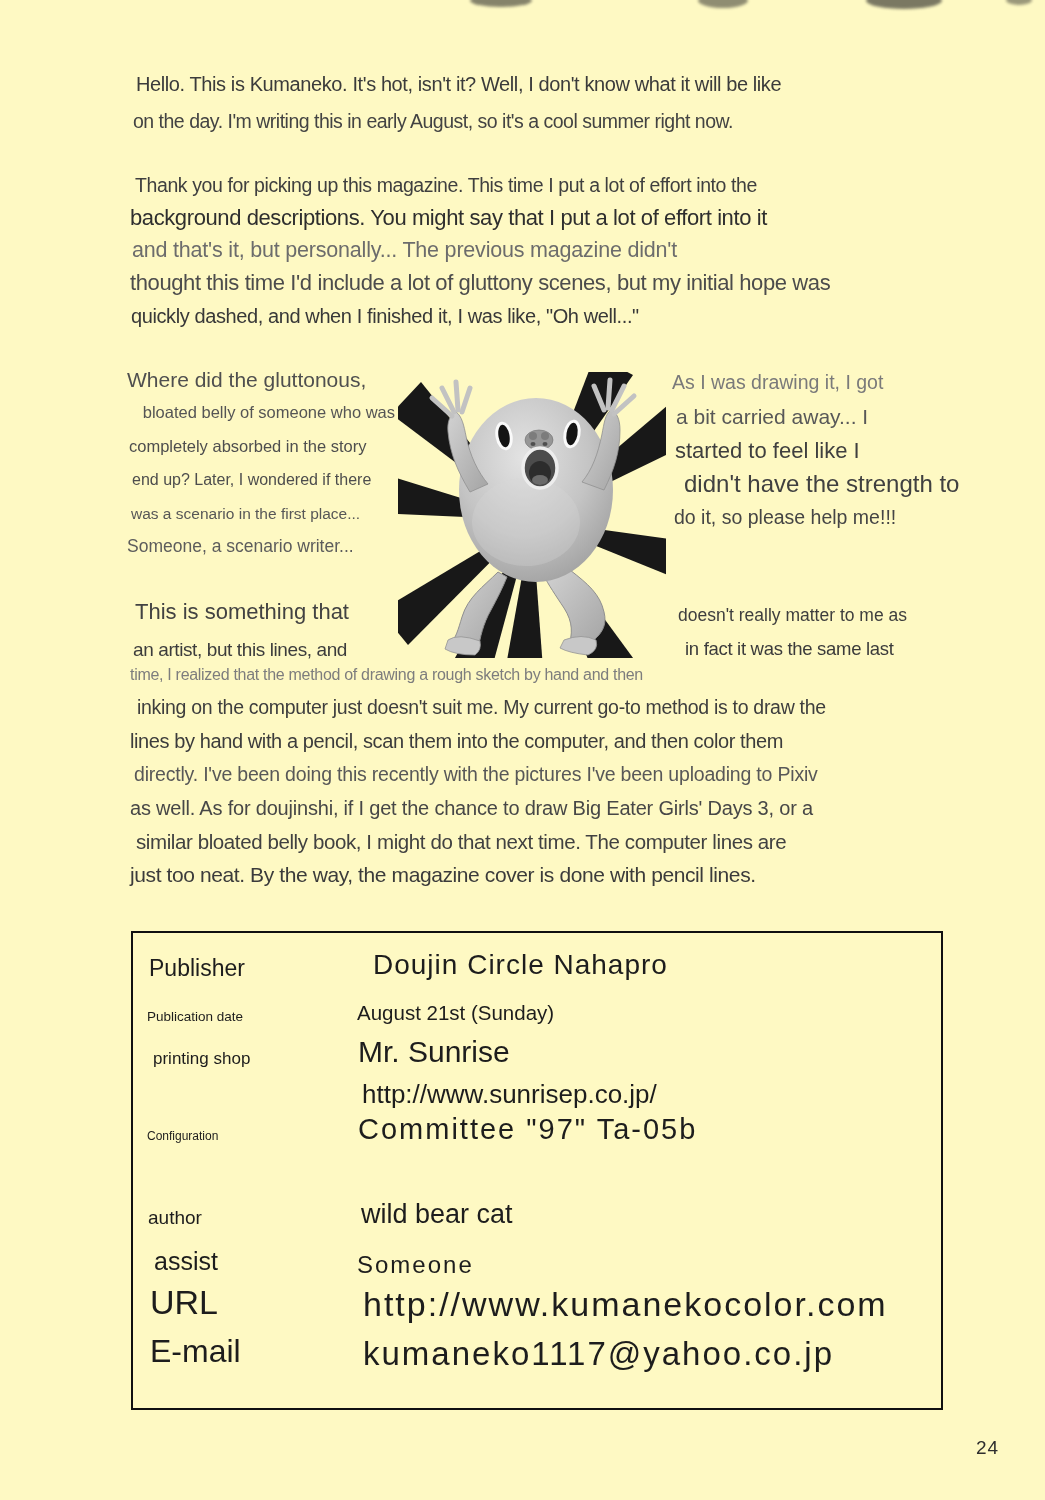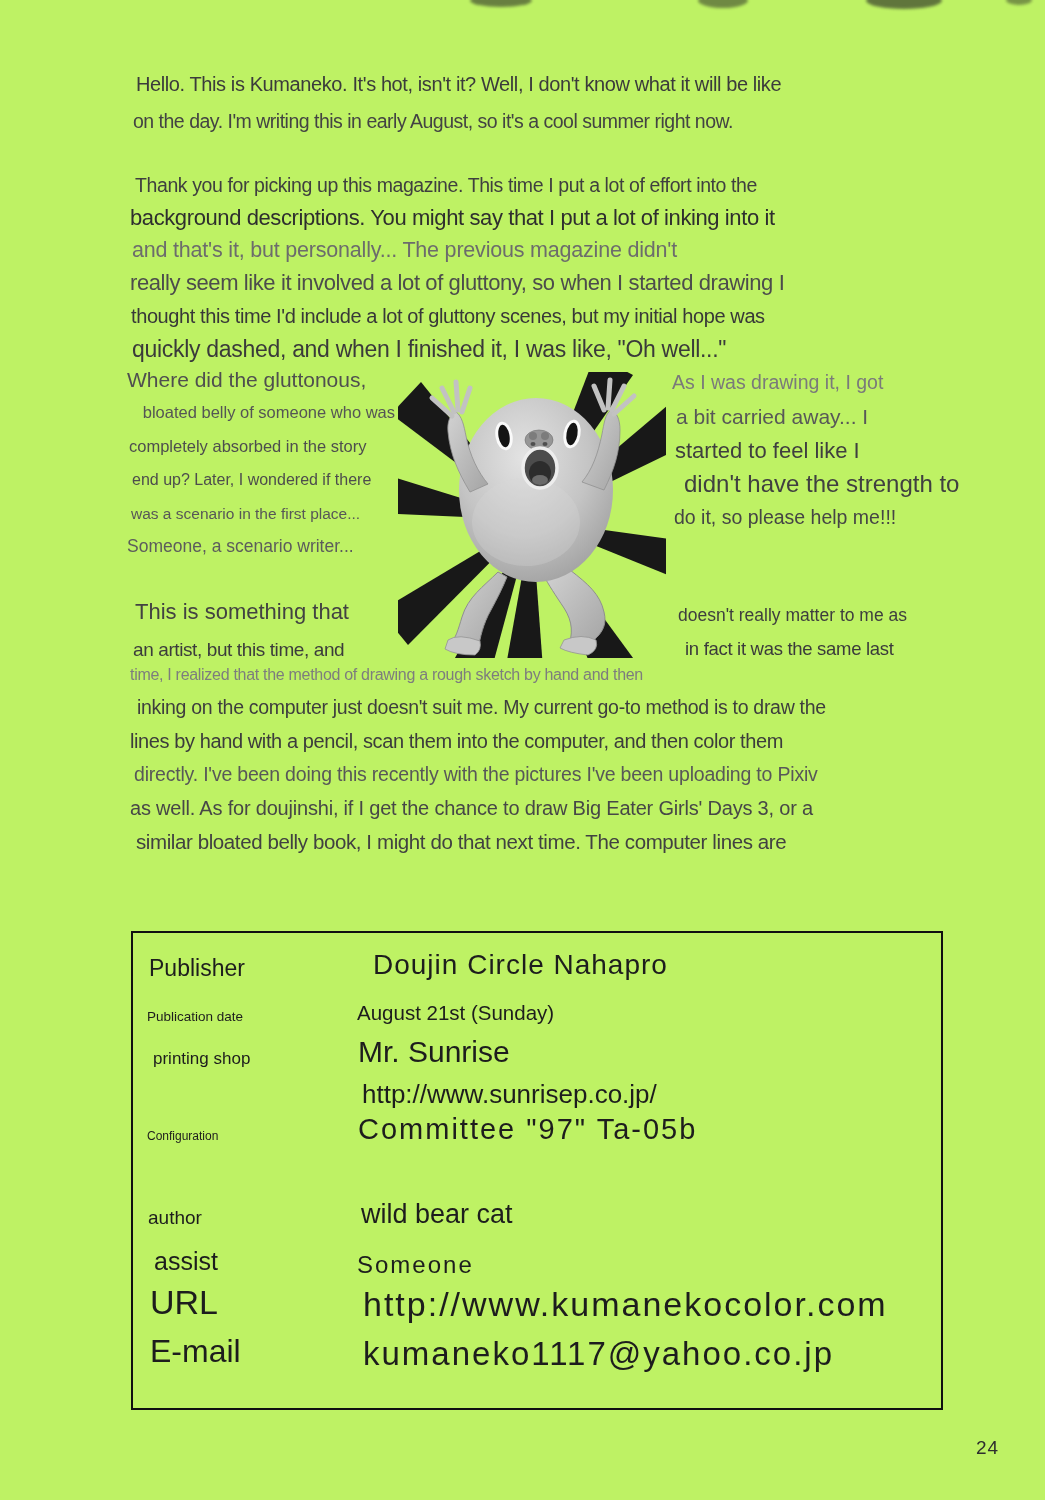--- a/index.html
+++ b/index.html
@@ -1,20 +1,20 @@
 <!DOCTYPE html>
 <html><head>
 <meta charset="utf-8">
 <style>
   html,body{margin:0;padding:0;background:#e9e9e7;}
   .page{
     position:relative;
     width:1045px;height:1500px;
     margin:0 auto;
-    background:#bef264;
+    background:#fef9c3;
     overflow:hidden;
     font-family:"Liberation Sans", sans-serif;
     color:#333;
   }
   .page p{margin:0;white-space:nowrap;}
   
   .smudge{position:absolute;background:#232323;border-radius:50%;filter:blur(1.6px);}
   .s1{left:470px;top:-6px;width:62px;height:13px;opacity:.55;}
   .s2{left:698px;top:-7px;width:50px;height:15px;opacity:.5;}
   .s3{left:866px;top:-8px;width:76px;height:17px;opacity:.6;}
@@ -113,23 +113,22 @@
   <div class="smudge s3"></div>
   <div class="smudge s4"></div>
 
   <section class="intro">
     <p>Hello. This is Kumaneko. It's hot, isn't it? Well, I don't know what it will be like</p>
     <p>on the day. I'm writing this in early August, so it's a cool summer right now.</p>
   </section>
 
   <section class="para2">
     <p>Thank you for picking up this magazine. This time I put a lot of effort into the</p>
-    <p>background descriptions. You might say that I put a lot of inking into it</p>
+    <p>background descriptions. You might say that I put a lot of effort into it</p>
     <p>and that's it, but personally... The previous magazine didn't</p>
-    <p>really seem like it involved a lot of gluttony, so when I started drawing I</p>
     <p>thought this time I'd include a lot of gluttony scenes, but my initial hope was</p>
     <p>quickly dashed, and when I finished it, I was like, "Oh well..."</p>
   </section>
 
   <section class="col-left">
     <p>Where did the gluttonous,</p>
     <p>bloated belly of someone who was</p>
     <p>completely absorbed in the story</p>
     <p>end up? Later, I wondered if there</p>
     <p>was a scenario in the first place...</p>
@@ -203,35 +202,36 @@
   <section class="col-right">
     <p>As I was drawing it, I got</p>
     <p>a bit carried away... I</p>
     <p>started to feel like I</p>
     <p>didn't have the strength to</p>
     <p>do it, so please help me!!!</p>
   </section>
 
   <section class="left2">
     <p>This is something that</p>
-    <p>an artist, but this time, and</p>
+    <p>an artist, but this lines, and</p>
   </section>
 
   <section class="right2">
     <p>doesn't really matter to me as</p>
     <p>in fact it was the same last</p>
   </section>
 
   <section class="para3">
     <p>time, I realized that the method of drawing a rough sketch by hand and then</p>
     <p>inking on the computer just doesn't suit me. My current go-to method is to draw the</p>
     <p>lines by hand with a pencil, scan them into the computer, and then color them</p>
     <p>directly. I've been doing this recently with the pictures I've been uploading to Pixiv</p>
     <p>as well. As for doujinshi, if I get the chance to draw Big Eater Girls' Days 3, or a</p>
     <p>similar bloated belly book, I might do that next time. The computer lines are</p>
+    <p>just too neat. By the way, the magazine cover is done with pencil lines.</p>
   </section>
 
   <div class="colophon">
     <span class="r0l">Publisher</span>
     <span class="r0v">Doujin Circle Nahapro</span>
     <span class="r1l">Publication date</span>
     <span class="r1v">August 21st (Sunday)</span>
     <span class="r2l">printing shop</span>
     <span class="r2v">Mr. Sunrise</span>
     <span class="r2s">http://www.sunrisep.co.jp/</span>

